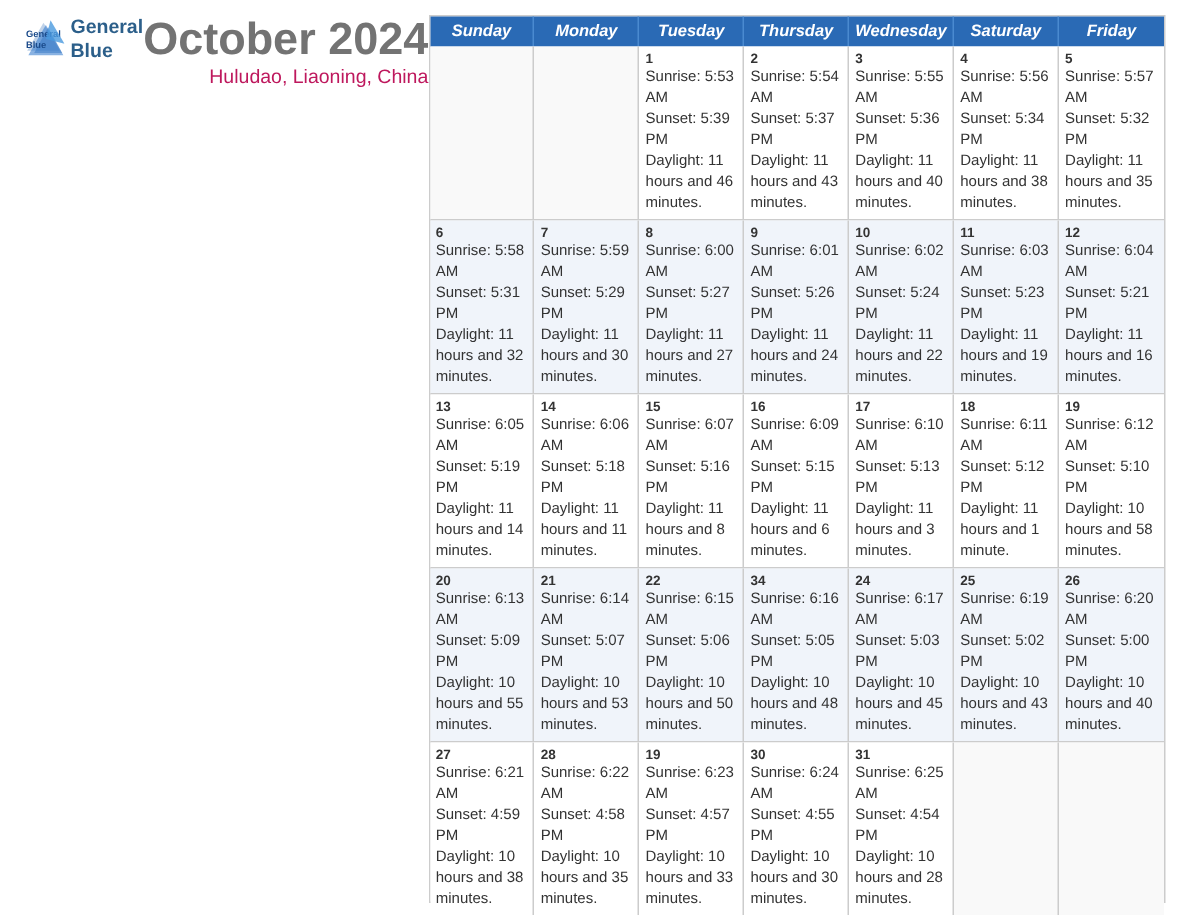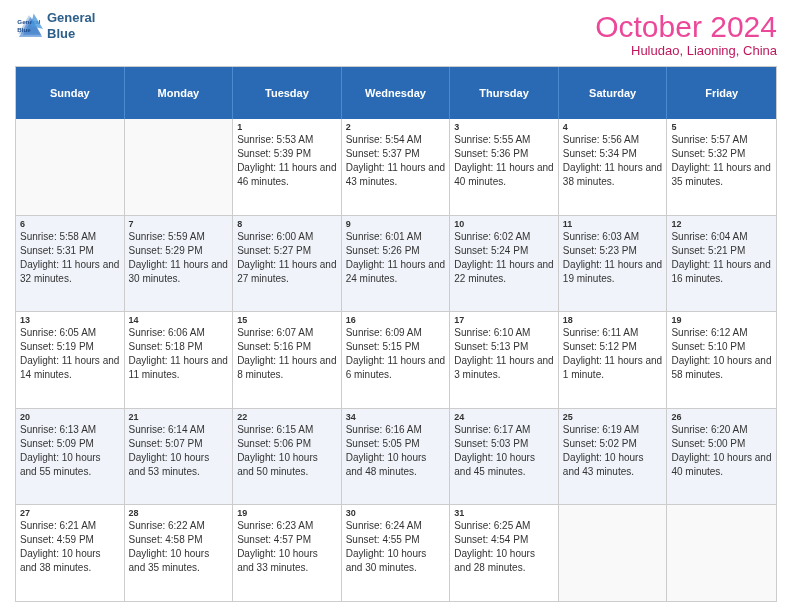--- a/index.html
+++ b/index.html
@@ -8,21 +8,20 @@
       background: #fff;
       width: 792px;
       height: 612px;
       overflow: hidden;
     }
     .page {
       width: 792px;
       height: 612px;
       padding: 10px 15px;
       display: flex;
-      flex-direction: column;
     }
     .header {
       display: flex;
       justify-content: space-between;
       align-items: flex-start;
       margin-bottom: 8px;
     }
     .logo {
       display: flex;
       align-items: center;
@@ -36,22 +35,22 @@
     }
     .logo-icon {
       width: 28px;
       height: 28px;
     }
     .title-block {
       text-align: right;
     }
     .month-title {
       font-size: 30px;
-      font-weight: normal;
-      color: #ec4899;
+      font-weight: bold;
+      color: #737373;
       line-height: 1.1;
     }
     .subtitle {
       font-size: 13px;
       color: #be185d;
     }
     .calendar {
       flex: 1;
       display: flex;
       flex-direction: column;
@@ -60,22 +59,23 @@
     .cal-header {
       display: grid;
       grid-template-columns: repeat(7, 1fr);
       background: #2a6ab5;
     }
     .cal-header-cell {
       color: #fff;
       font-size: 11px;
       font-weight: bold;
       text-align: center;
-      padding: 20px 2px;
+      padding: 4px 2px;
       border-right: 1px solid #4a8ad0;
+      font-style: italic;
     }
     .cal-header-cell:last-child { border-right: none; }
     .cal-body {
       flex: 1;
       display: flex;
       flex-direction: column;
     }
     .cal-row {
       display: grid;
       grid-template-columns: repeat(7, 1fr);
@@ -131,22 +131,22 @@
       <div class="month-title">October 2024</div>
       <div class="subtitle">Huludao, Liaoning, China</div>
     </div>
   </div>
 
   <div class="calendar">
     <div class="cal-header" id="cal-header">
         <div class="cal-header-cell">Sunday</div>
         <div class="cal-header-cell">Monday</div>
         <div class="cal-header-cell">Tuesday</div>
+        <div class="cal-header-cell">Thursday</div>
         <div class="cal-header-cell">Wednesday</div>
-        <div class="cal-header-cell">Thursday</div>
         <div class="cal-header-cell">Saturday</div>
         <div class="cal-header-cell">Friday</div>
       </div>
     <div class="cal-body" id="cal-body">
         <div class="cal-row">
           <div class="cal-cell empty"></div>
           <div class="cal-cell empty"></div>
           <div class="cal-cell">
             <span class="day-num">1</span>
             <div class="cell-text">Sunrise: 5:53 AM<br>Sunset: 5:39 PM<br>Daylight: 11 hours and 46 minutes.</div>

